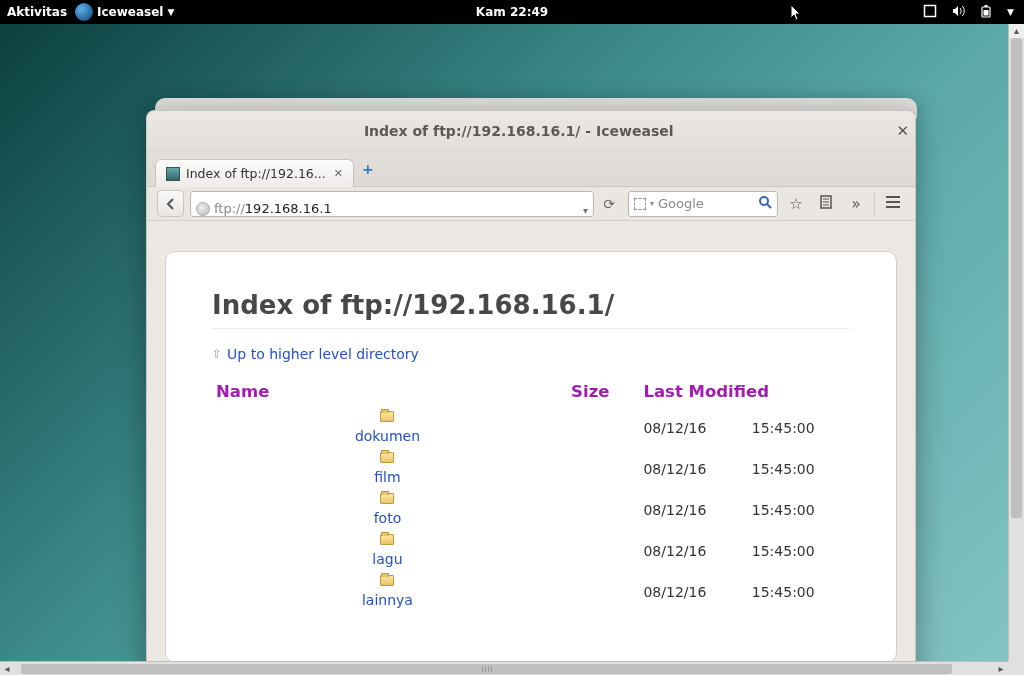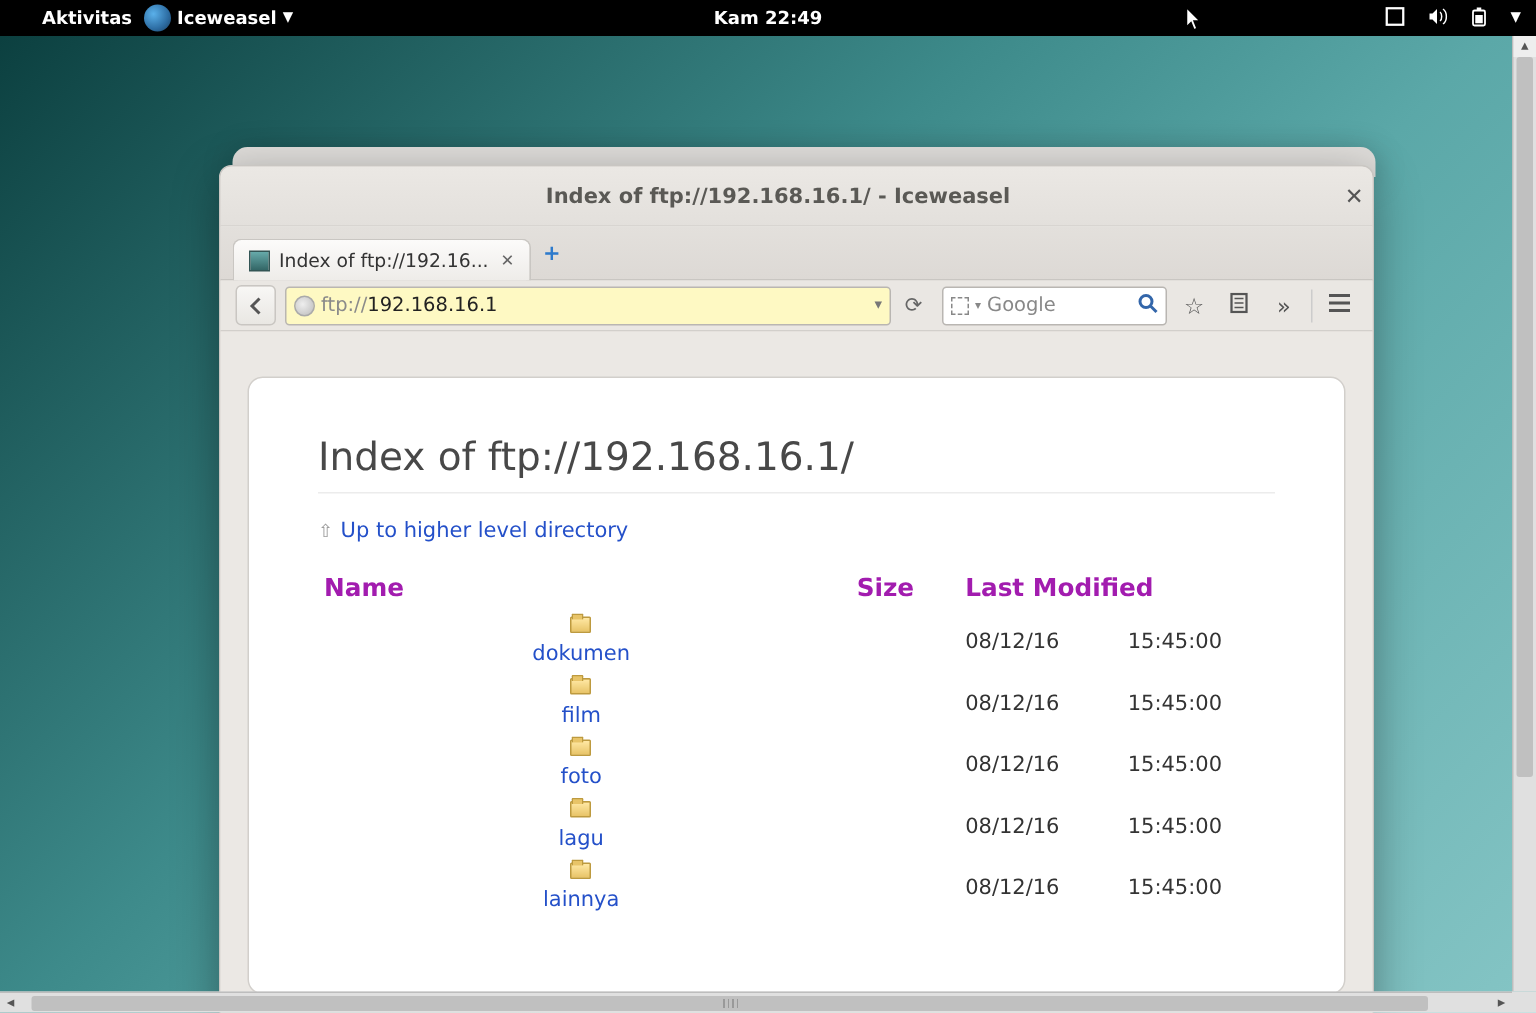--- a/index.html
+++ b/index.html
@@ -1,20 +1,20 @@
 <!DOCTYPE html>
 <html><head>
   <meta charset="utf-8">
   <style>
     * { margin: 0; padding: 0; box-sizing: border-box; font-family: "DejaVu Sans", "Cantarell", sans-serif; }
     body { width: 1024px; height: 675px; overflow: hidden; position: relative; background: linear-gradient(135deg, #0a3d3d 0%, #3d8a8a 40%, #5ba8a8 60%, #85c5c5 100%); }
 
     
     .topbar { background: #000; color: #fff; height: 24px; display: flex; align-items: center; font-size: 12px; font-weight: bold; position: relative; }
-    .topbar-left { display: flex; align-items: center; gap: 8px; padding-left: 28px; }
+    .topbar-left { display: flex; align-items: center; gap: 8px; padding-left: 7px; }
     .app-indicator { display: flex; align-items: center; gap: 4px; }
     .globe-icon { width: 18px; height: 18px; border-radius: 50%; background: radial-gradient(circle at 35% 35%, #5ab0ea 0%, #2d6da3 60%, #1a3d5c 100%); display: inline-block; }
     .topbar-center { position: absolute; left: 50%; transform: translateX(-50%); }
     .topbar-right { margin-left: auto; display: flex; align-items: center; gap: 14px; padding-right: 10px; }
     .sysicon svg { width: 14px; height: 14px; fill: #fff; }
     .cursor-fake { position: absolute; left: 790px; top: 4px; }
 
     
     .scroll-v { position: absolute; top: 24px; right: 0; bottom: 14px; width: 16px; background: #e0e0e0; border-left: 1px solid #bdbdbd; }
     .scroll-v .up, .scroll-v .down { height: 14px; text-align: center; font-size: 10px; background: #eee; line-height: 14px; color: #555; }
@@ -34,34 +34,34 @@
     .titlebar-close { font-size: 15px; color: #555; cursor: pointer; padding: 4px 6px; }
 
     .tabstrip { display: flex; align-items: flex-end; padding: 4px 8px 0; height: 36px; background: linear-gradient(#e3e0dc,#ddd9d5); border-bottom: 1px solid #c9c6c2; }
     .tab { background: linear-gradient(#fcfbfa,#eeece9); border: 1px solid #c9c6c2; border-bottom: none; border-radius: 6px 6px 0 0; height: 28px; display: flex; align-items: center; gap: 6px; padding: 0 10px; font-size: 12.5px; color: #333; position: relative; top: 1px; }
     .tab .favicon { width: 14px; height: 14px; background: linear-gradient(#6aa,#366); border: 1px solid #355; }
     .tab-close { font-size: 11px; color: #666; margin-left: 2px; }
     .newtab { margin-left: 8px; color: #2d7acc; font-weight: bold; font-size: 14px; cursor: pointer; align-self: center; margin-bottom: 4px; }
 
     .navbar { background: #eae7e3; height: 34px; display: flex; align-items: center; gap: 6px; padding: 0 10px; border-bottom: 1px solid #d2cfcb; }
     .nav-btn { width: 27px; height: 27px; border: 1px solid #c9c6c2; border-radius: 4px; background: linear-gradient(#f8f7f5,#e9e7e3); display: flex; align-items: center; justify-content: center; }
-    .urlbox { flex: 1; height: 26px; border: 1px solid #b9b6b2; border-radius: 3px; background: #fef9c3; display: flex; align-items: center; font-size: 13px; padding: 0 5px; }
+    .urlbox { flex: 1; height: 26px; border: 1px solid #b9b6b2; border-radius: 3px; background: #ffffff; display: flex; align-items: flex-end; font-size: 13px; padding: 0 5px; }
     .urlbox .proto-icon { width: 14px; height: 14px; border-radius: 50%; border: 1px solid #aaa; background: radial-gradient(circle at 40% 40%, #eee,#bbb); margin-right: 4px; }
     .urlbox .proto { color: #8a8a8a; }
     .urlbox .host { color: #222; }
     .urlbox .dd { margin-left: auto; color: #777; font-size: 10px; }
     .reload { width: 18px; text-align: center; color: #666; font-size: 14px; margin-right: 4px; }
     .searchbox { width: 150px; height: 26px; border: 1px solid #b9b6b2; border-radius: 3px; background: #fff; display: flex; align-items: center; font-size: 13px; color: #888; padding: 0 5px; gap: 4px; }
     .searchbox .sq { width: 12px; height: 12px; border: 1px dashed #888; }
     .searchbox .mag { margin-left: auto; color: #3366aa; }
     .tool-icon { width: 24px; text-align: center; color: #555; font-size: 15px; }
 
     .content { background: #ebe8e4; padding: 30px 18px 30px; min-height: 450px; border-bottom: 1px solid #ccc; }
     .page-card { background: #fff; border: 1px solid #d2cfcb; border-radius: 10px; padding: 38px 46px 50px; min-height: 330px; }
-    .page-title { color: #484848; font-size: 26px; font-weight: normal; border-bottom: 1px solid #ececec; padding-bottom: 8px; margin-bottom: 14px; }
+    .page-title { color: #484848; font-size: 26px; font-weight: bold; border-bottom: 1px solid #ececec; padding-bottom: 8px; margin-bottom: 14px; }
     .up-link { color: #2450c9; font-size: 14px; text-decoration: none; display: inline-flex; align-items: center; gap: 5px; }
     .up-arrow { color: #9c9c9c; font-size: 12px; }
 
     table.listing { width: 100%; border-collapse: collapse; margin-top: 14px; font-size: 14px; }
     table.listing th { text-align: left; color: #a21caf; font-size: 16.5px; font-weight: bold; padding: 6px 4px; }
     table.listing th.size { text-align: right; padding-right: 30px; }
     table.listing td { padding: 4px 4px; color: #333; }
     .folder-cell { display: flex; align-items: center; gap: 6px; flex-direction: column; }
     .folder-icon { width: 14px; height: 11px; background: linear-gradient(#ffe8a4,#e8c468); border: 1px solid #bd9a3f; border-radius: 1px; position: relative; display: inline-block; }
     .folder-icon::before { content: ""; position: absolute; top: -3px; left: 0; width: 6px; height: 3px; background: #e8c468; border: 1px solid #bd9a3f; border-bottom: none; border-radius: 1px 1px 0 0; }

